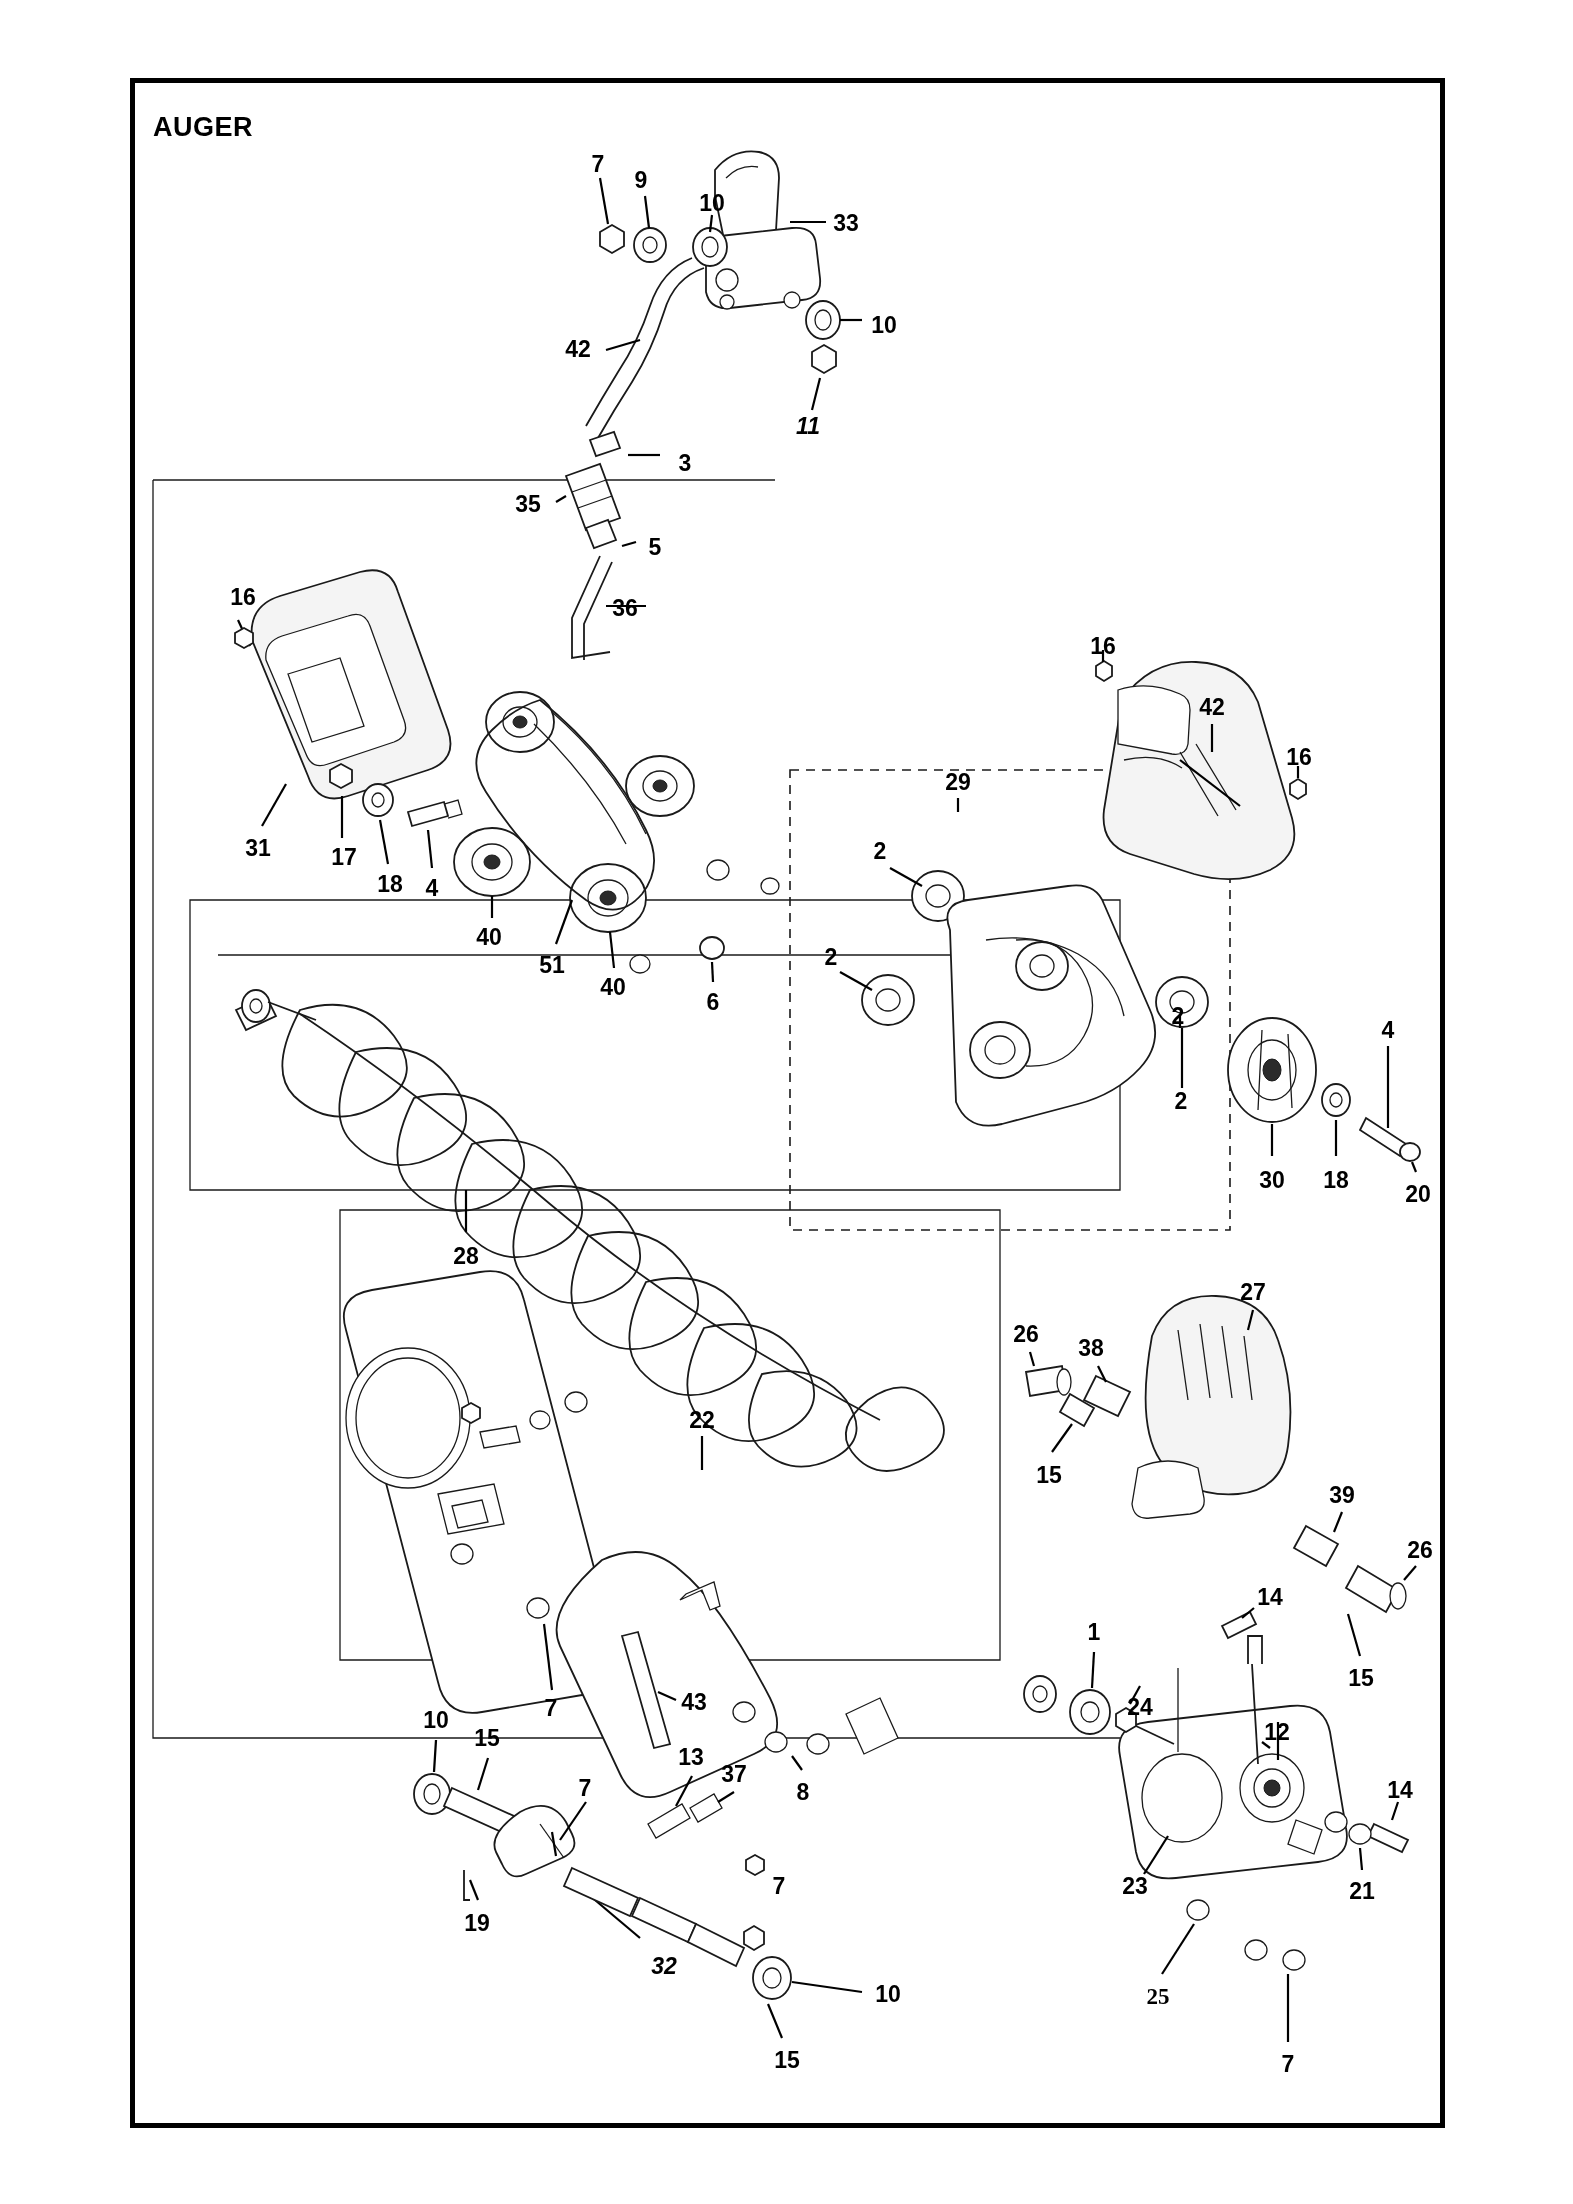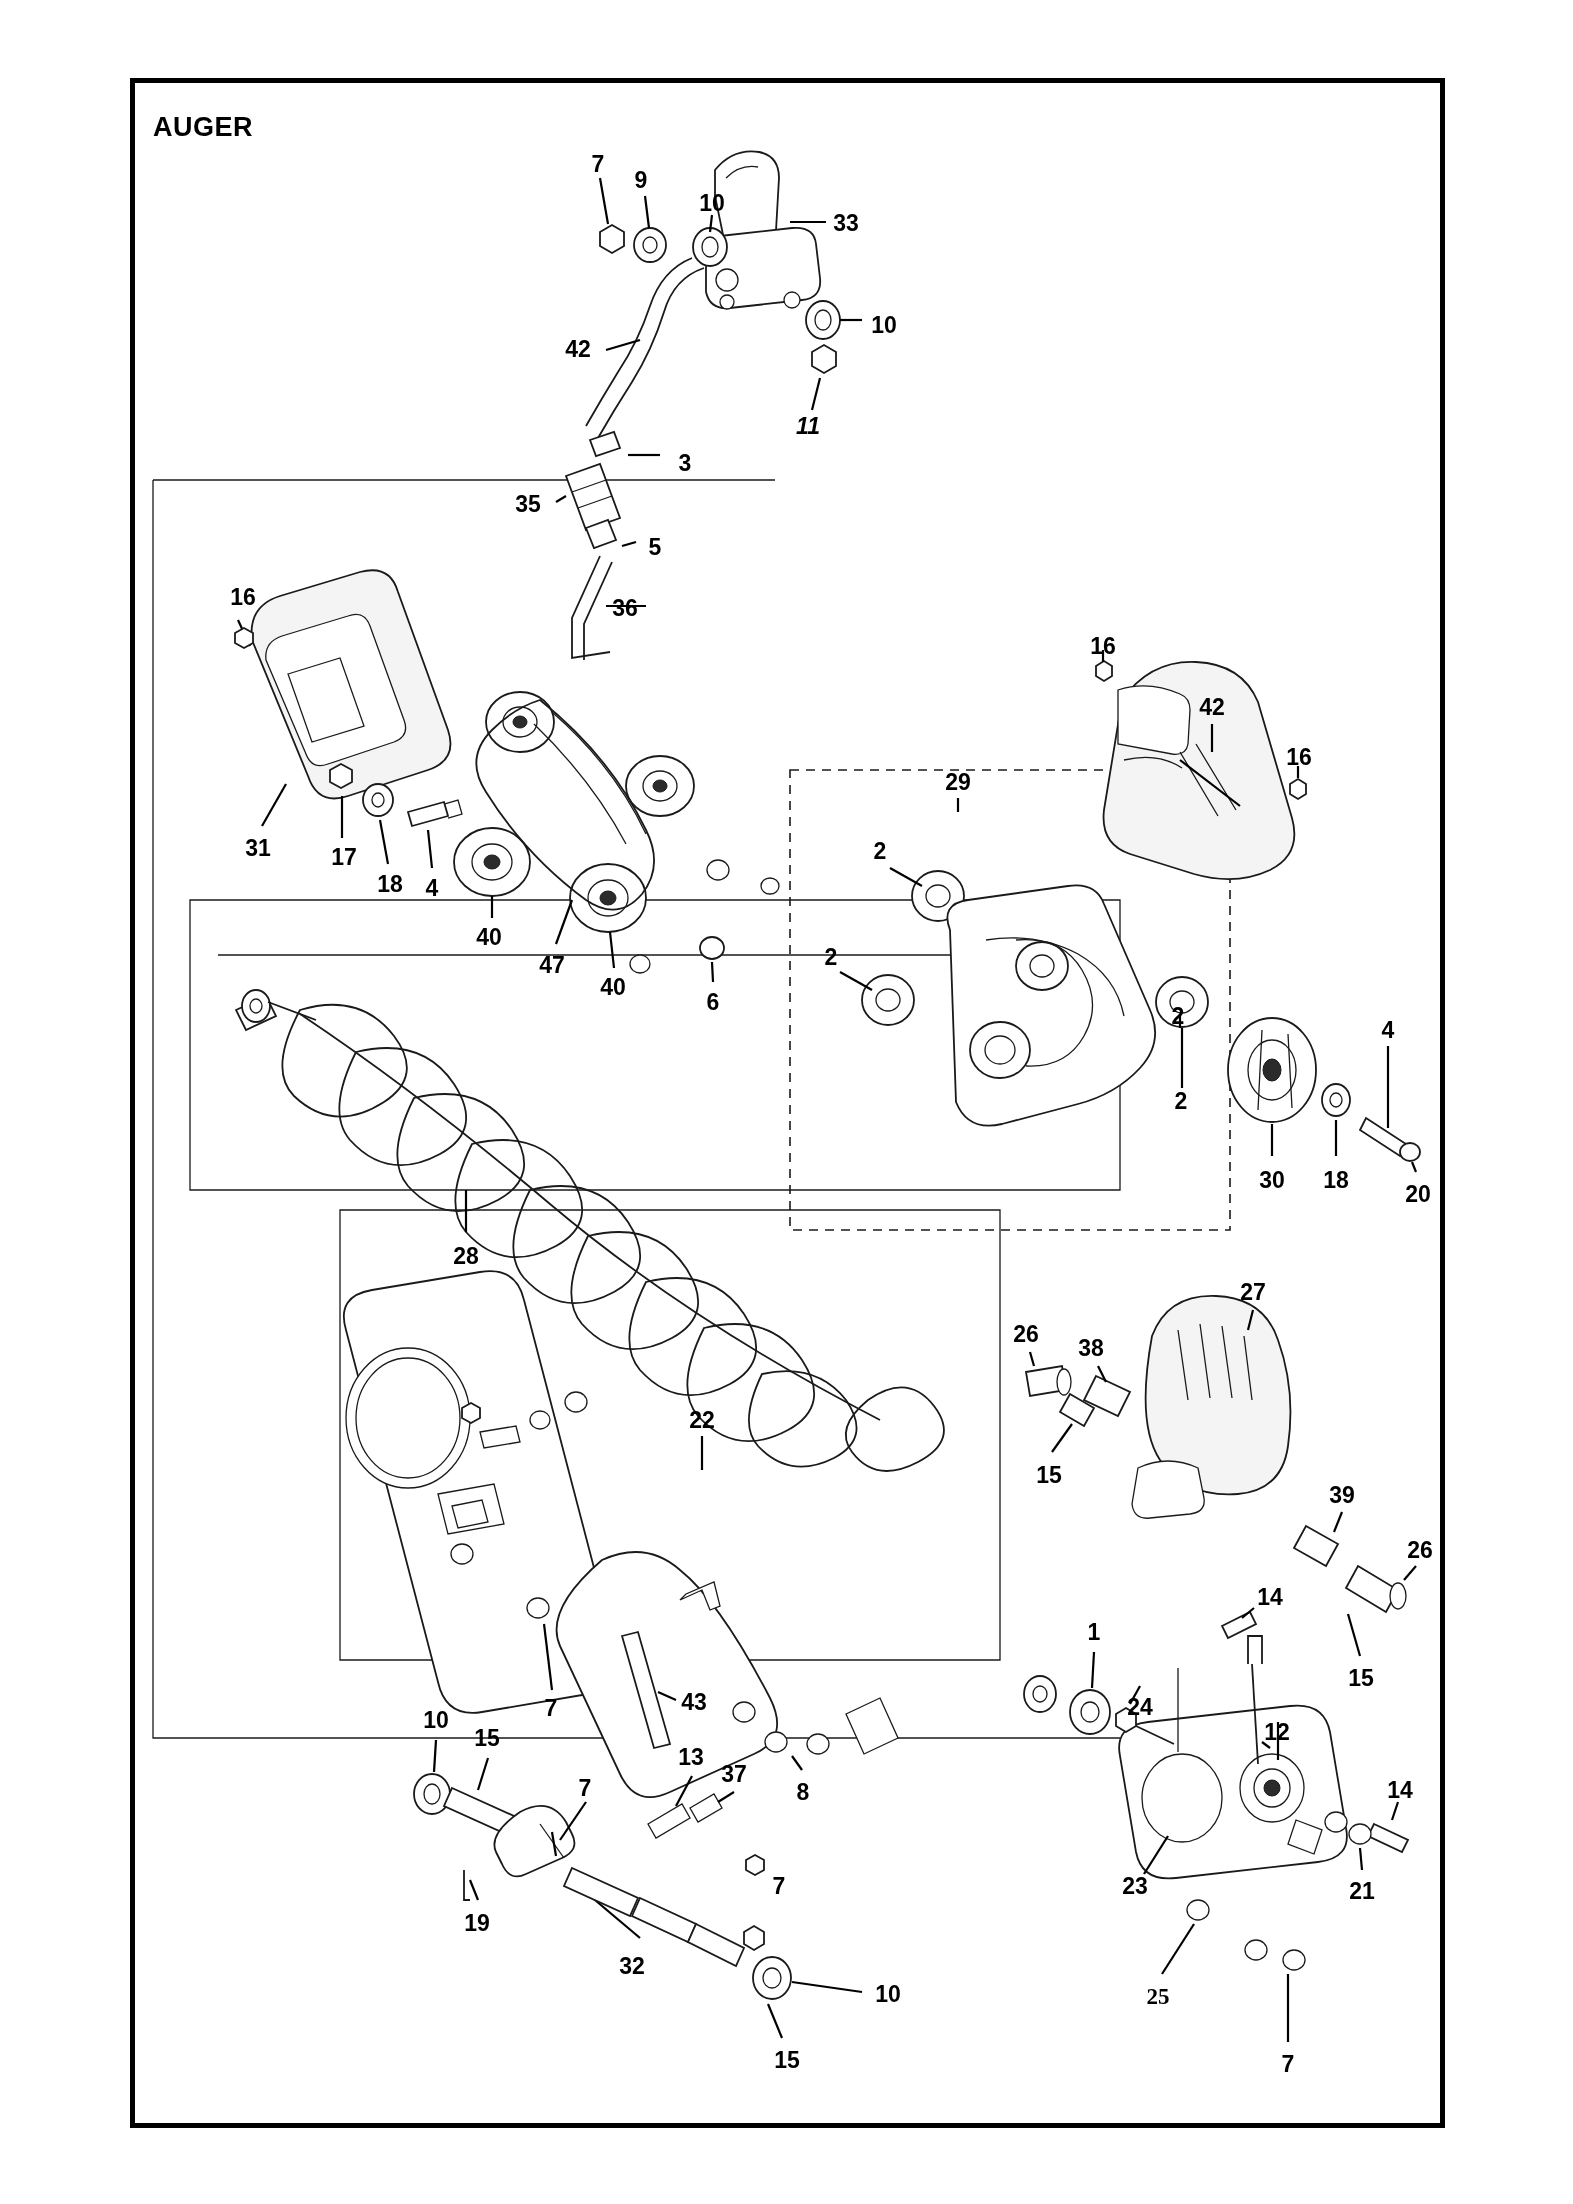--- a/index.html
+++ b/index.html
@@ -392,21 +392,21 @@
     <span class="callout" style="left:1212px; top:707px;">42</span>
     <span class="callout" style="left:1299px; top:757px;">16</span>
     <span class="callout" style="left:958px;  top:782px;">29</span>
     <span class="callout" style="left:258px;  top:848px;">31</span>
     <span class="callout" style="left:880px;  top:851px;">2</span>
     <span class="callout" style="left:344px;  top:857px;">17</span>
     <span class="callout" style="left:390px;  top:884px;">18</span>
     <span class="callout" style="left:432px;  top:888px;">4</span>
     <span class="callout" style="left:831px;  top:957px;">2</span>
     <span class="callout" style="left:489px;  top:937px;">40</span>
-    <span class="callout" style="left:552px;  top:965px;">47</span>
+    <span class="callout" style="left:552px;  top:965px;">51</span>
     <span class="callout" style="left:613px;  top:987px;">40</span>
     <span class="callout" style="left:713px;  top:1002px;">6</span>
     <span class="callout" style="left:1178px; top:1016px;">2</span>
     <span class="callout" style="left:1181px; top:1101px;">2</span>
     <span class="callout" style="left:1388px; top:1030px;">4</span>
     <span class="callout" style="left:1272px; top:1180px;">30</span>
     <span class="callout" style="left:1336px; top:1180px;">18</span>
     <span class="callout" style="left:1418px; top:1194px;">20</span>
     <span class="callout" style="left:466px;  top:1256px;">28</span>
     <span class="callout" style="left:1253px; top:1292px;">27</span>
@@ -427,20 +427,20 @@
     <span class="callout" style="left:487px;  top:1738px;">15</span>
     <span class="callout" style="left:691px;  top:1757px;">13</span>
     <span class="callout" style="left:734px;  top:1774px;">37</span>
     <span class="callout" style="left:803px;  top:1792px;">8</span>
     <span class="callout" style="left:585px;  top:1788px;">7</span>
     <span class="callout" style="left:1400px; top:1790px;">14</span>
     <span class="callout" style="left:779px;  top:1886px;">7</span>
     <span class="callout" style="left:477px;  top:1923px;">19</span>
     <span class="callout" style="left:1135px; top:1886px;">23</span>
     <span class="callout" style="left:1362px; top:1891px;">21</span>
-    <span class="callout" style="left:632px;  top:1966px;">32</span>
+    <span class="callout" style="left:664px;  top:1966px;font-style:italic;">32</span>
     <span class="callout" style="left:888px;  top:1994px;">10</span>
     <span class="callout" style="left:1158px; top:1997px;font-family:Liberation Serif, serif;">25</span>
     <span class="callout" style="left:787px;  top:2060px;">15</span>
     <span class="callout" style="left:1288px; top:2064px;">7</span>
   </div>
 
 </div>
 
 </body></html>

